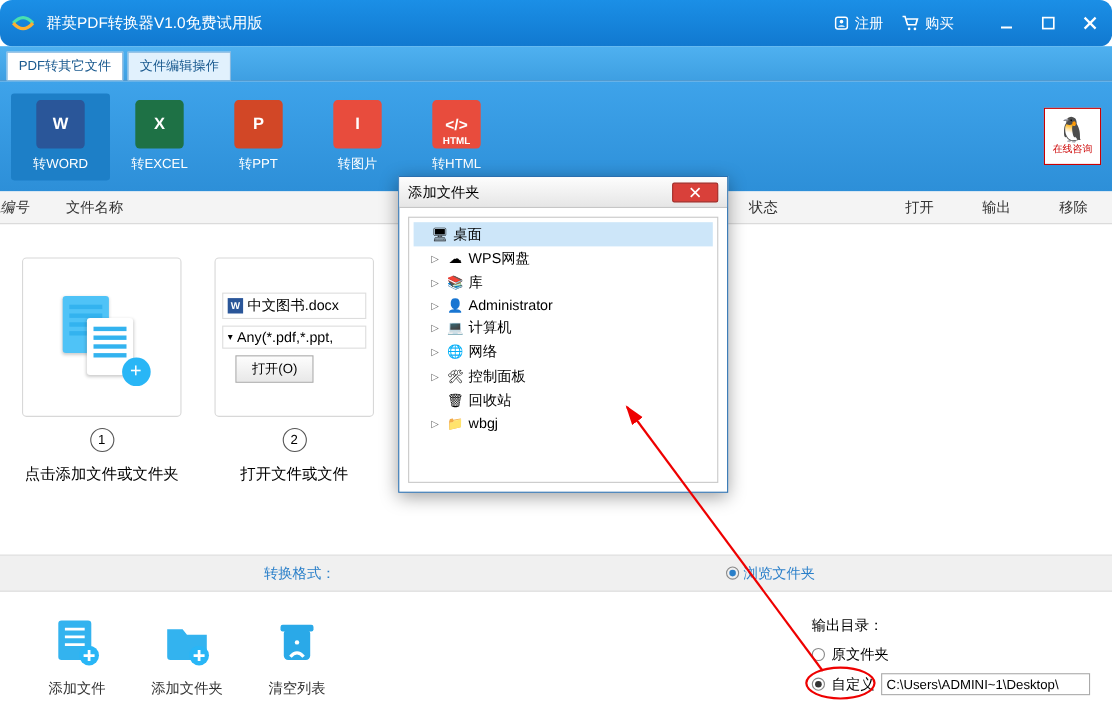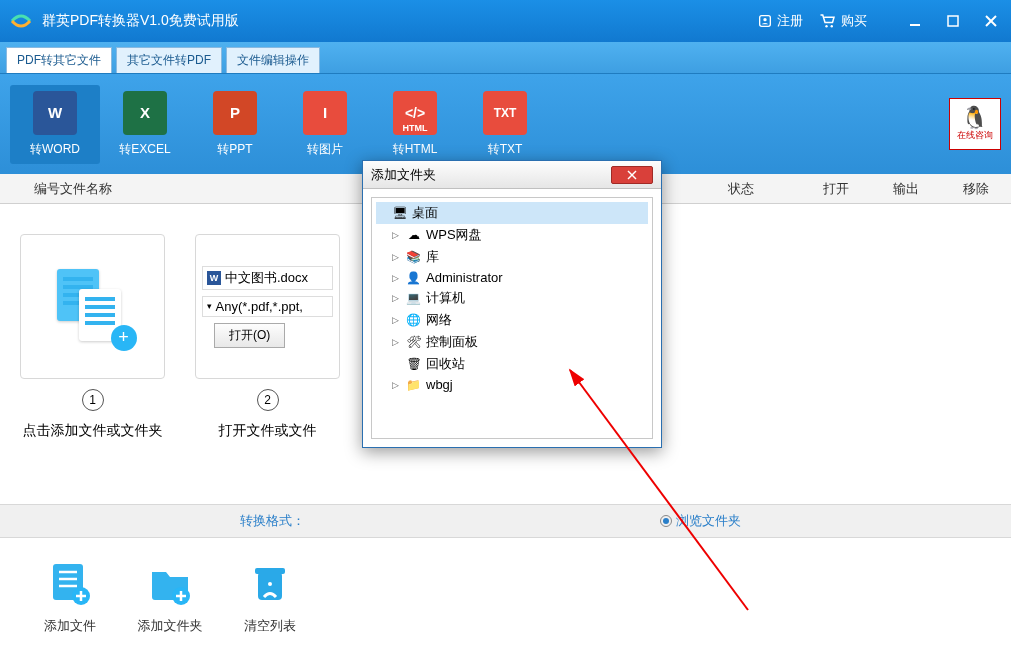--- a/index.html
+++ b/index.html
@@ -1,19 +1,19 @@
 <!DOCTYPE html>
 <html><head>
 <meta charset="utf-8">
 <style>
 * { margin: 0; padding: 0; box-sizing: border-box; font-family: "Microsoft YaHei", SimSun, sans-serif; font-size: 13px; }
 body { width: 1011px; height: 650px; overflow: hidden; background: #fff; position: relative; }
 
 
-.titlebar { height: 42px; background: linear-gradient(180deg, #1b8fe6 0%, #1179d0 100%); display: flex; align-items: center; padding: 0 8px; color: #fff; }
+.titlebar { height: 42px; background: linear-gradient(180deg, #1b8fe6 0%, #1179d0 100%); display: flex; align-items: center; padding: 0 8px; color: #fff; border-radius: 11px; }
 .titlebar .logo { width: 26px; height: 26px; margin-right: 8px; display: flex; align-items: center; justify-content: center; }
 .titlebar .title { flex: 1; font-size: 14px; }
 .titlebar .tb-right { display: flex; align-items: center; gap: 16px; }
 .titlebar .tb-link { color: #fff; display: flex; align-items: center; gap: 4px; cursor: pointer; }
 .titlebar .wincontrols { display: flex; gap: 14px; margin-left: 20px; }
 .titlebar .winbtn { width: 24px; height: 24px; display: flex; align-items: center; justify-content: center; cursor: pointer; }
 
 
 .tabsrow { height: 32px; background: linear-gradient(180deg, #4fb1f0 0%, #3e9fe2 100%); display: flex; align-items: flex-end; padding-left: 6px; border-bottom: 1px solid #1f7cc0; }
 .tabsrow .tab { padding: 4px 10px; font-size: 12px; color: #1a5a8f; background: #e1f1fd; border: 1px solid #88b9e0; border-bottom: none; margin-right: 4px; cursor: pointer; }
@@ -25,23 +25,23 @@
 .fmtitem.active { background: #1d7fc7; }
 .fmtitem .iconbox { width: 44px; height: 44px; border-radius: 4px; display: flex; align-items: center; justify-content: center; color: #fff; font-weight: bold; font-size: 15px; position: relative; }
 .fmtitem .lbl { color: #fff; font-size: 12px; }
 .fmtbar .spacer { flex: 1; }
 .qqbox { width: 52px; height: 52px; background: #fff; border: 1px solid #c00; display: flex; flex-direction: column; align-items: center; justify-content: center; font-size: 10px; color: #c00; cursor: pointer; }
 .qqbox .peng { font-size: 22px; line-height: 1; }
 .qqbox .qqlbl { font-size: 9px; }
 
 
 .colhdr { height: 30px; background: #f4f4f4; display: flex; align-items: center; border-bottom: 1px solid #d0d0d0; font-size: 13px; color: #333; }
-.colhdr .c1 { width: 60px; text-align: right; }
+.colhdr .c1 { width: 60px; text-align: left; font-style: italic; }
 .colhdr .c2 { flex: 1; }
-.colhdr .c3 { width: 120px; text-align: center; }
+.colhdr .c3 { width: 120px; text-align: left; }
 .colhdr .c4, .colhdr .c5, .colhdr .c6 { width: 70px; text-align: center; }
 
 
 .maincontent { height: 300px; background: #fff; position: relative; display: flex; padding: 30px 20px 10px; gap: 30px; }
 .card { width: 145px; display: flex; flex-direction: column; align-items: center; }
 .cardbox { width: 145px; height: 145px; border: 1px solid #d8d8d8; border-radius: 4px; display: flex; align-items: center; justify-content: center; position: relative; }
 .cardbox.step2 { flex-direction: column; align-items: flex-start; padding: 6px; gap: 6px; }
 .stepcircle { width: 22px; height: 22px; border: 1.5px solid #555; border-radius: 50%; display: flex; align-items: center; justify-content: center; font-size: 12px; margin-top: 10px; }
 .steplabel { margin-top: 8px; font-size: 14px; text-align: center; line-height: 1.6; }
 .filerow { display: flex; align-items: center; width: 100%; gap: 4px; border: 1px solid #ddd; padding: 2px 4px; font-size: 12px; }
@@ -138,21 +138,20 @@
             <line x1="2" y1="2" x2="12" y2="12" stroke="#fff" stroke-width="2"></line>
             <line x1="12" y1="2" x2="2" y2="12" stroke="#fff" stroke-width="2"></line>
           </svg>
         </div>
     </div>
   </div>
 </div>
 
 <div class="tabsrow" id="tabsrow">
     <div class="tab active">PDF转其它文件</div>
-    <div class="tab">其它文件转PDF</div>
     <div class="tab">文件编辑操作</div>
   </div>
 
 <div class="fmtbar">
   <div id="fmtitems" style="display:flex">
       <div class="fmtitem active">
         <div class="iconbox" style="background: rgb(42, 86, 153);">W</div>
         <div class="lbl">转WORD</div>
       </div>
       <div class="fmtitem">
@@ -166,24 +165,20 @@
       <div class="fmtitem">
         <div class="iconbox" style="background: rgb(232, 76, 61);">I</div>
         <div class="lbl">转图片</div>
       </div>
       <div class="fmtitem">
         <div class="iconbox" style="background: rgb(232, 76, 61);">
           <div style="font-size:14px">&lt;/&gt;</div>
           <div style="color: rgb(255, 255, 255); font-size: 9px; position: absolute; bottom: 2px;">HTML</div>
         </div>
         <div class="lbl">转HTML</div>
-      </div>
-      <div class="fmtitem">
-        <div class="iconbox" style="background: rgb(232, 76, 61); font-size: 12px;">TXT</div>
-        <div class="lbl">转TXT</div>
       </div>
     </div>
   <div class="spacer"></div>
   <div class="qqbox">
     <div class="peng">🐧</div>
     <div class="qqlbl">在线咨询</div>
   </div>
 </div>
 
 <div class="colhdr">
@@ -273,20 +268,33 @@
           <rect x="11" y="12" width="24" height="28" rx="4" fill="#2aa9e8"></rect>
           <rect x="8" y="8" width="30" height="6" rx="2" fill="#2aa9e8"></rect>
           <path d="M17 37 Q23 30 29 37" stroke="#fff" stroke-width="3" fill="none"></path>
           <circle cx="23" cy="24" r="2" fill="#fff"></circle>
         </svg>
     </div>
     <div class="bl">清空列表</div>
   </div>
 
 
+  <div class="outgroup">
+    <div>输出目录：</div>
+    <div class="row">
+        <span class="rdot"></span>
+        <span>原文件夹</span>
+      </div>
+    <div class="row checked" style="position:relative;">
+      <span class="rdot"></span>
+      <span id="customlbl">自定义</span>
+      <span class="pathbox">C:\Users\ADMINI~1\Desktop\</span>
+      <span class="ellipse-hl" style="left:-6px; top:-6px;"></span>
+    </div>
+  </div>
 </div>
 
 <div class="dialog">
   <div class="dlg-title">
     <span>添加文件夹</span>
     <div class="closebtn">
       <svg width="10" height="10">
           <line x1="1" y1="1" x2="9" y2="9" stroke="#fff" stroke-width="1.5"></line>
           <line x1="9" y1="1" x2="1" y2="9" stroke="#fff" stroke-width="1.5"></line>
         </svg>

